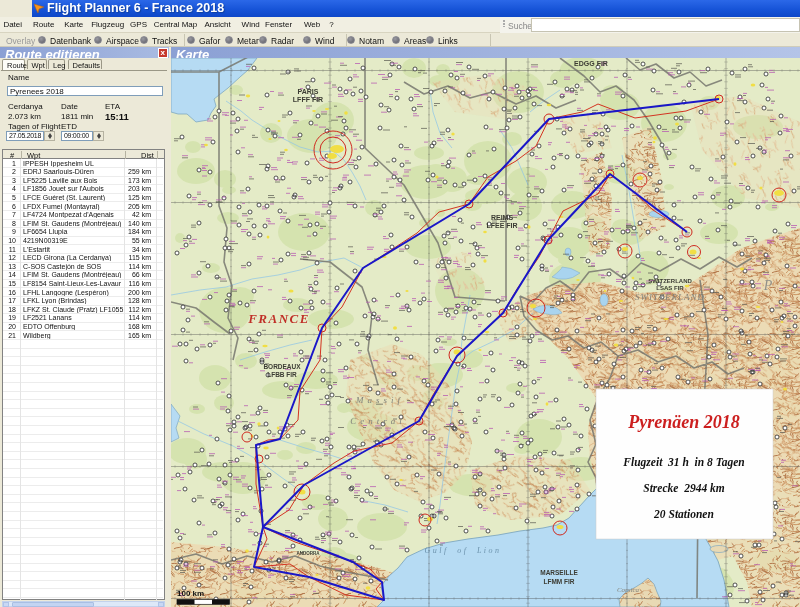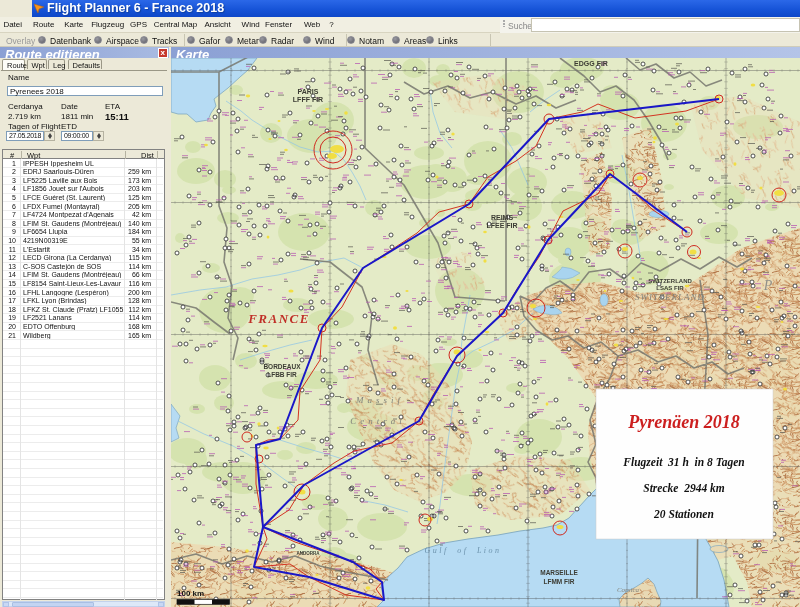--- a/index.html
+++ b/index.html
@@ -106,21 +106,21 @@
     <span class="tab act" style="left:2px;width:23px">Route</span>
     <span class="tab" style="left:26.5px;width:20px">Wpt</span>
     <span class="tab" style="left:48px;width:17px">Leg</span>
     <span class="tab" style="left:67.5px;width:34px">Defaults</span>
     <div id="tabline"></div>
     <span class="lbl9" style="left:8px;top:15px">Name</span>
     <div id="nameinp">Pyrenees 2018</div>
     <span class="lbl9" style="left:8px;top:44px">Cerdanya</span>
     <span class="lbl9" style="left:61px;top:44px">Date</span>
     <span class="lbl9" style="left:105px;top:44px">ETA</span>
-    <span class="val" style="left:8px;top:54px">2.719 km</span>
+    <span class="val" style="left:8px;top:54px">2.073 km</span>
     <span class="val" style="left:61px;top:54px">1811 min</span>
     <span class="val" style="left:105px;top:53px;font-weight:bold;font-size:9.5px">15:11</span>
     <span class="lbl9" style="left:8px;top:64px">Tagen of Flight</span>
     <span class="lbl9" style="left:61px;top:64px">ETD</span>
     <div class="spin" style="left:6px;top:73px;width:38px">27.05.2018</div>
     <div class="spinbtn" style="left:44px;top:73px">
         <i style="top:1px;border-bottom:3px solid #444"></i>
         <i style="bottom:1px;border-top:3px solid #444"></i>
       </div>
     <div class="spin" style="left:61px;top:73px;width:32px">09:00:00</div>

